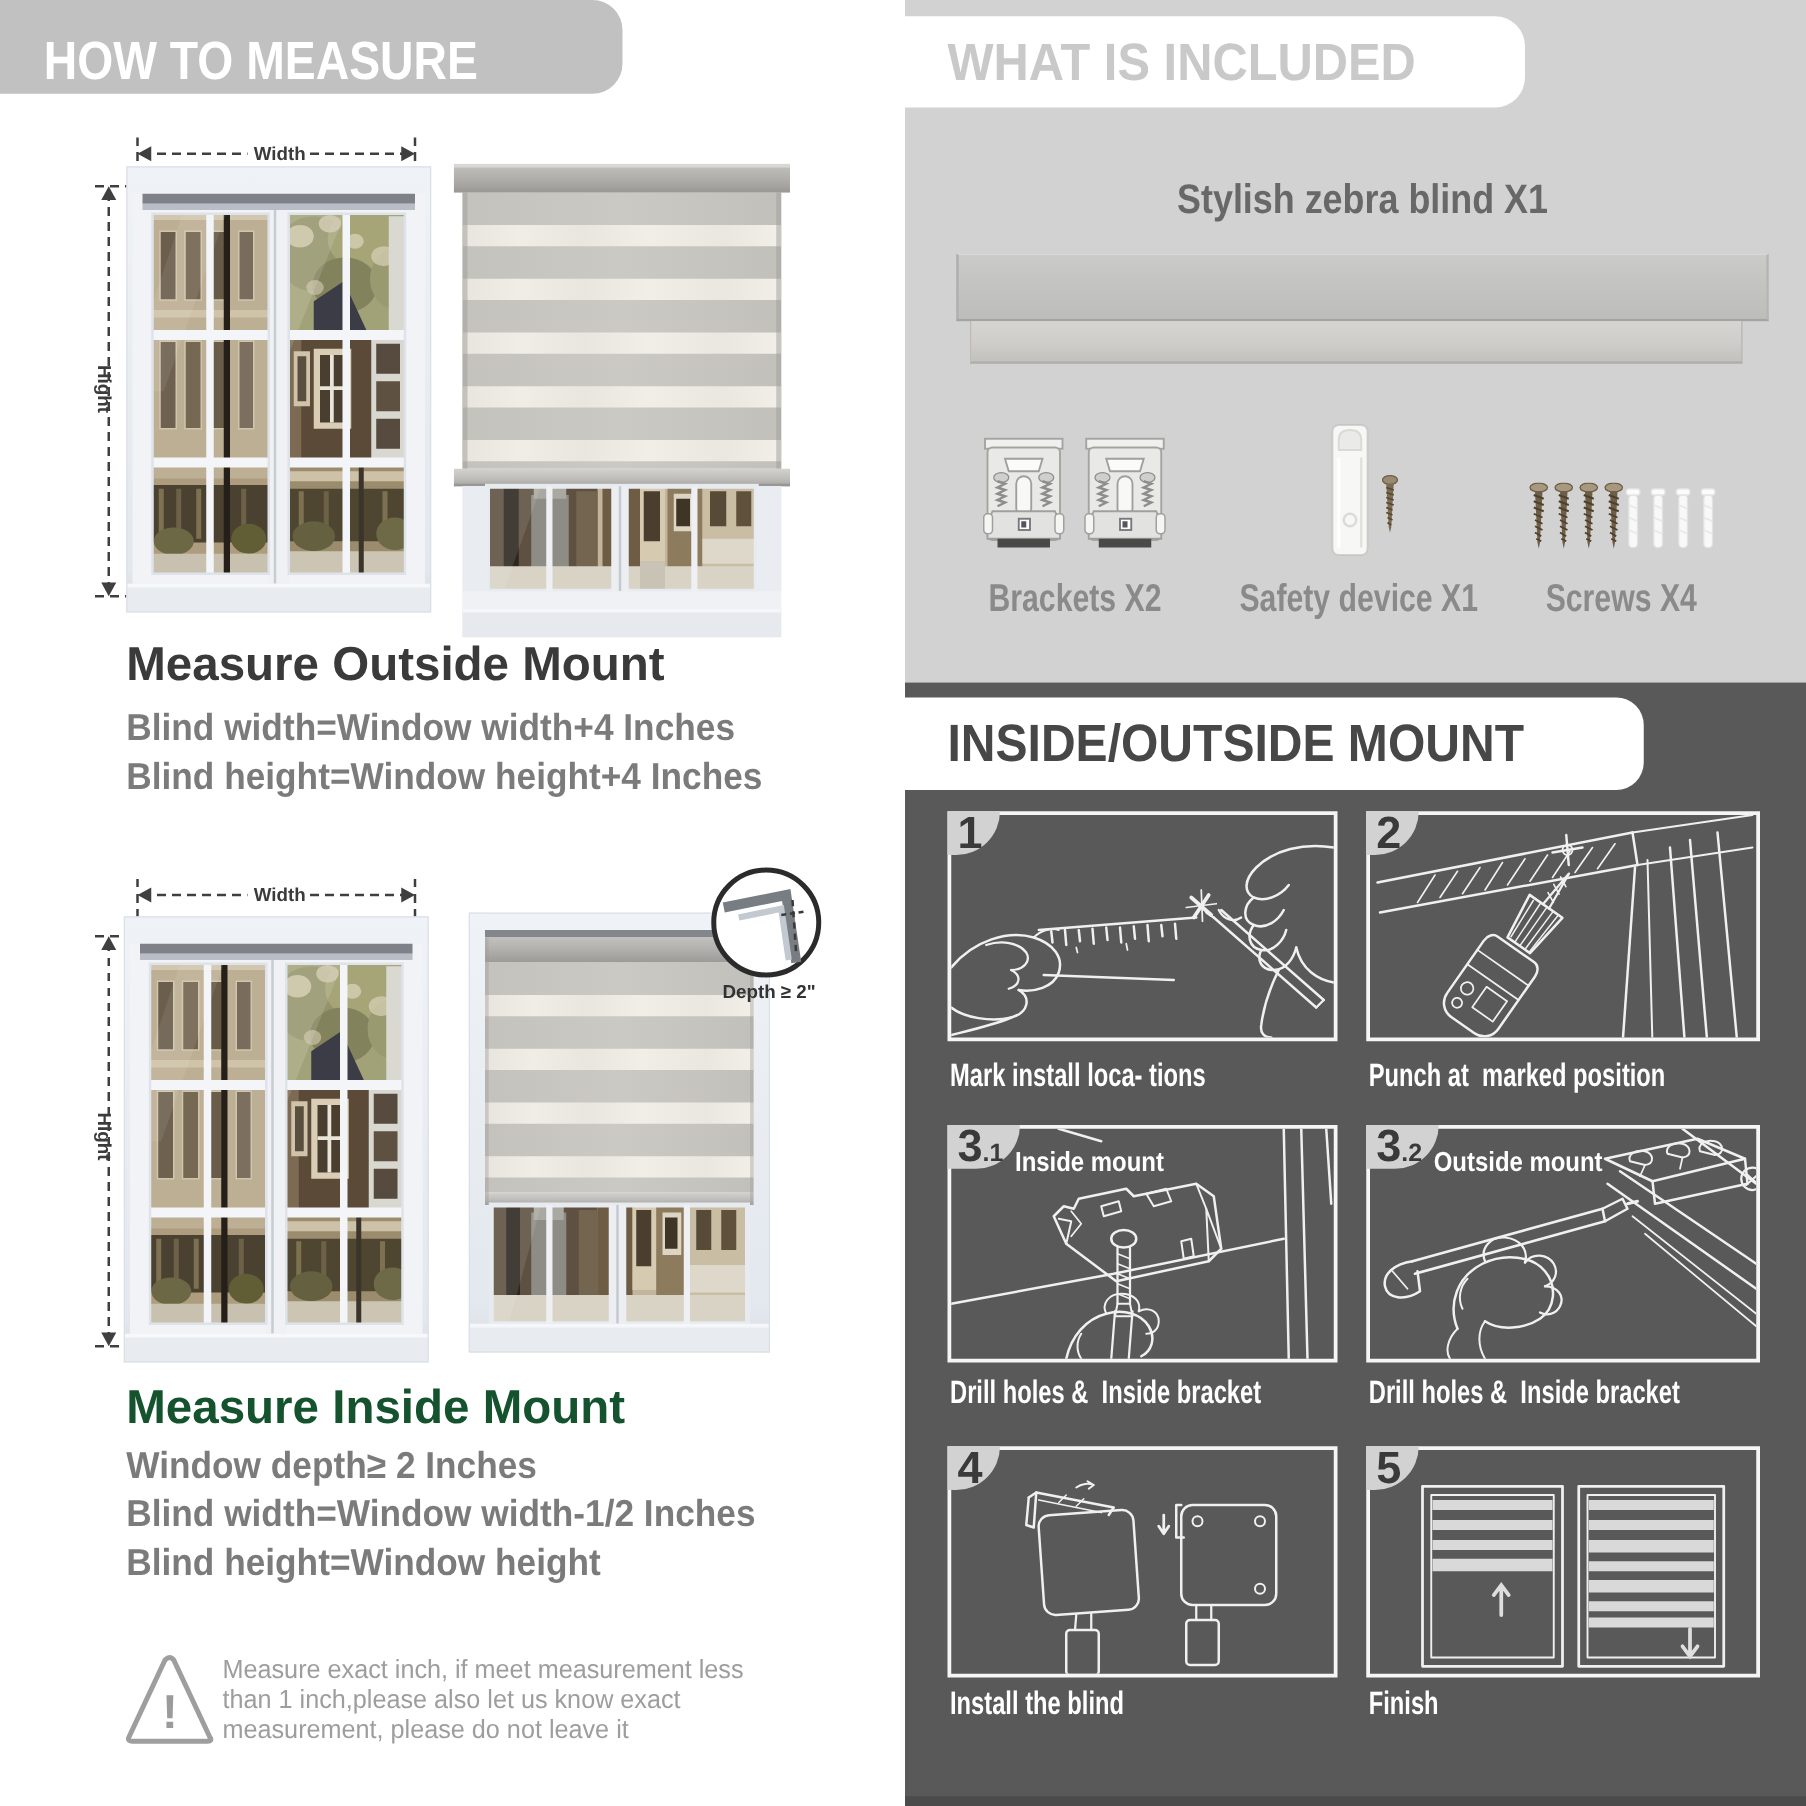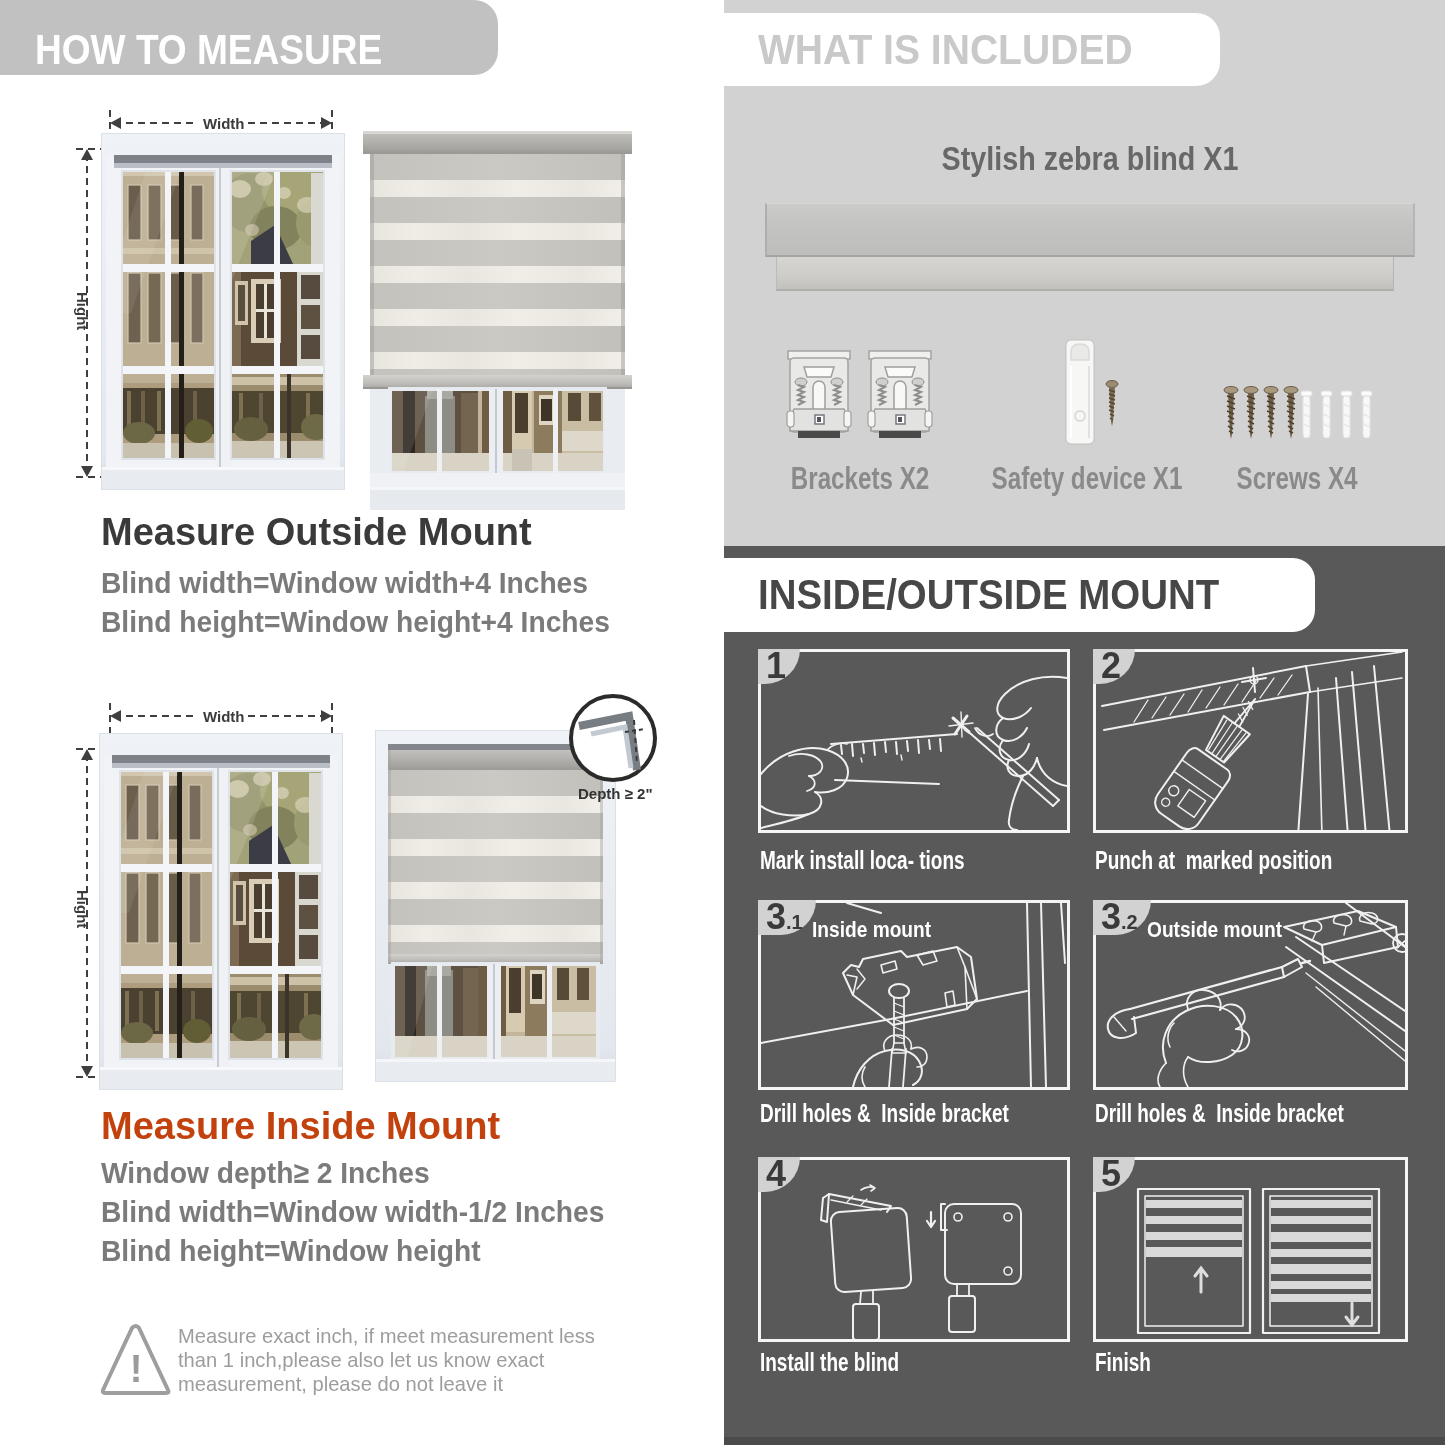--- a/index.html
+++ b/index.html
@@ -378,21 +378,21 @@
 <g>
 <polyline points="12,34 62,24 70,78" fill="none" stroke="#787d83" stroke-width="8"></polyline>
 <polyline points="24,42 58,35 64,76" fill="none" stroke="#c3c9d0" stroke-width="5"></polyline>
 <line x1="67" y1="28" x2="70" y2="72" stroke="#3a3a3a" stroke-width="2" stroke-dasharray="5 4"></line>
 <line x1="58" y1="40" x2="78" y2="37" stroke="#3a3a3a" stroke-width="2" stroke-dasharray="4 3"></line>
 </g>
 </svg>
 </div>
 <div class="p b" style="left:578px;top:785px;font-size:15px;color:#333333;">Depth ≥ 2"</div>
 
-<div class="p b" style="left:101px;top:1105px;font-size:38px;color:#c2410c;">Measure Inside Mount</div>
+<div class="p b" style="left:101px;top:1105px;font-size:38px;color:#14532d;">Measure Inside Mount</div>
 <div class="p b sx" style="left:101px;top:1153px;font-size:30px;color:#7b7b7b;line-height:39px;transform:scaleX(0.94);">Window depth≥ 2 Inches<br>Blind width=Window width-1/2 Inches<br>Blind height=Window height</div>
 
 <div class="p" id="warntri" style="left:98px;top:1320px;">
 <svg width="76" height="80" viewBox="0 0 76 80">
 <path d="M34,8 L5,70 Q4,73 8,73 L68,73 Q72,73 70,70 L41,8 Q38,4 34,8 Z" fill="none" stroke="#9e9e9e" stroke-width="4" stroke-linejoin="round"></path>
 <text x="38" y="62" font-size="38" font-weight="bold" fill="#9b9b9b" text-anchor="middle" font-family="Liberation Sans,sans-serif">!</text>
 </svg>
 </div>
 <div class="p sx" style="left:178px;top:1324px;font-size:21px;color:#9d9d9d;line-height:24px;transform:scaleX(0.96);">Measure exact inch, if meet measurement less<br>than 1 inch,please also let us know exact<br>measurement, please do not leave it</div>
 

